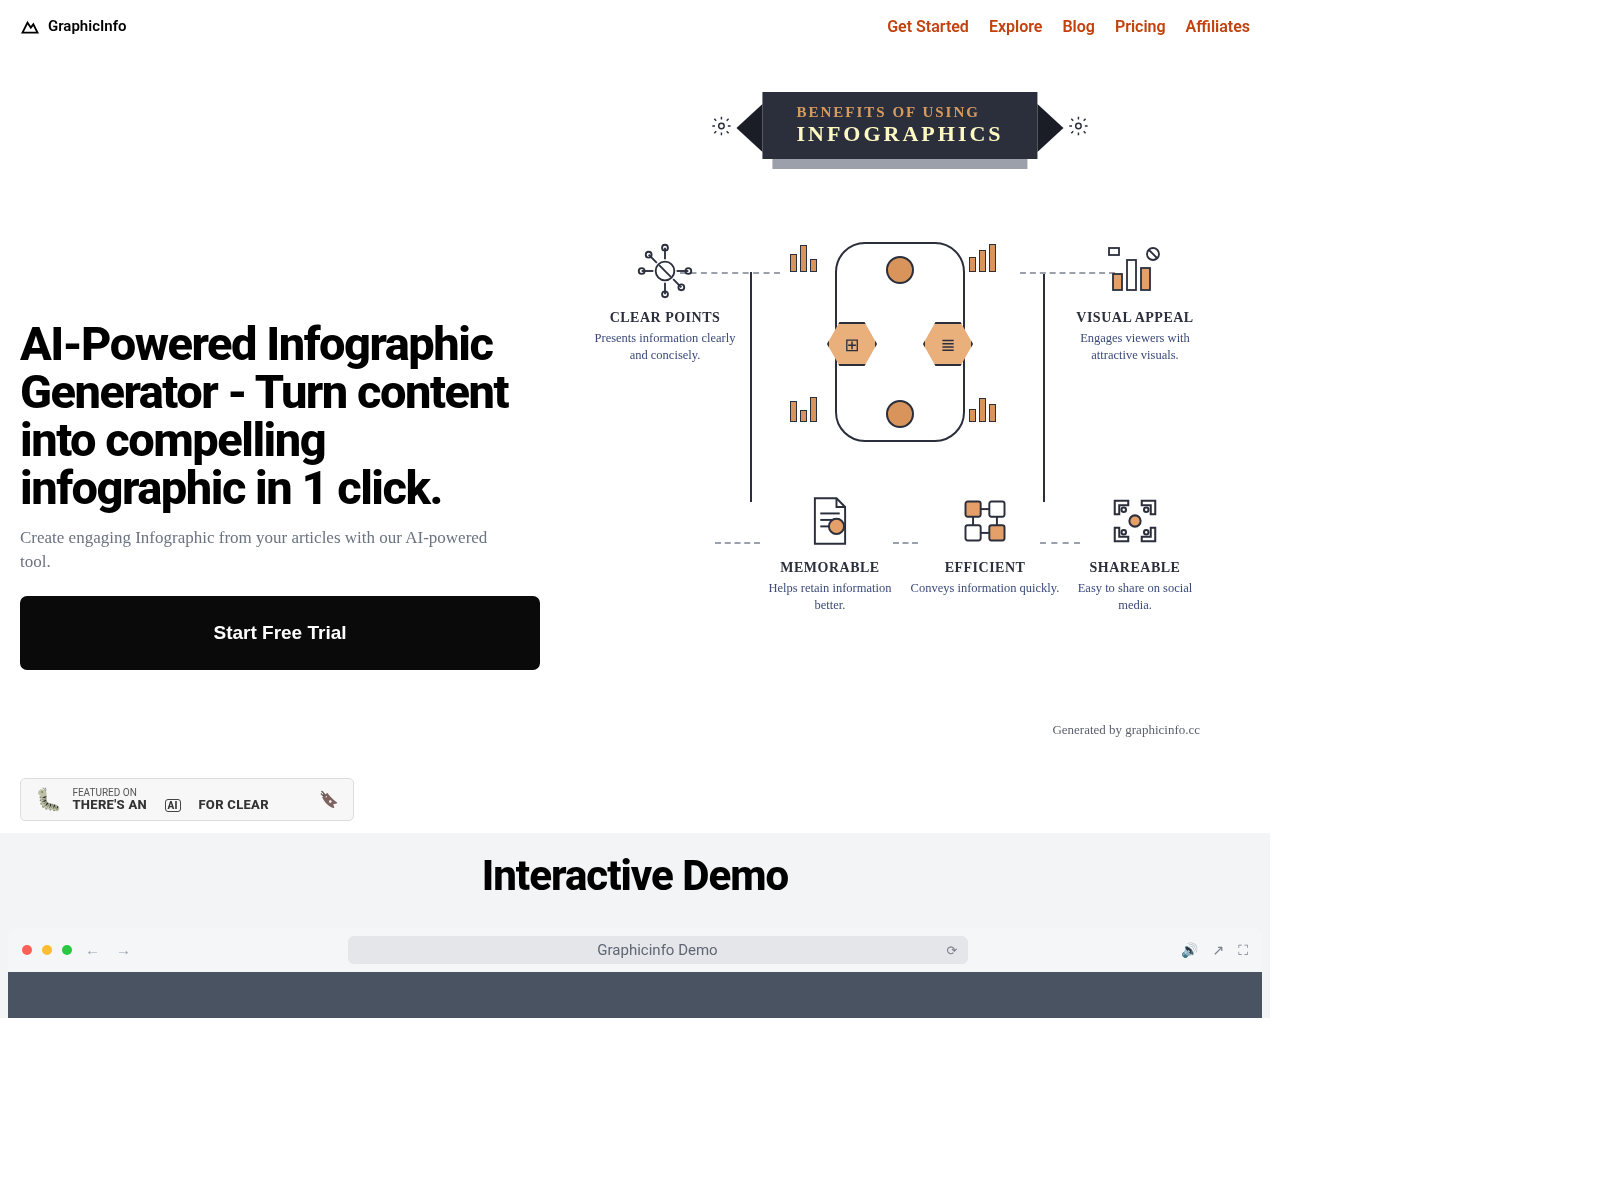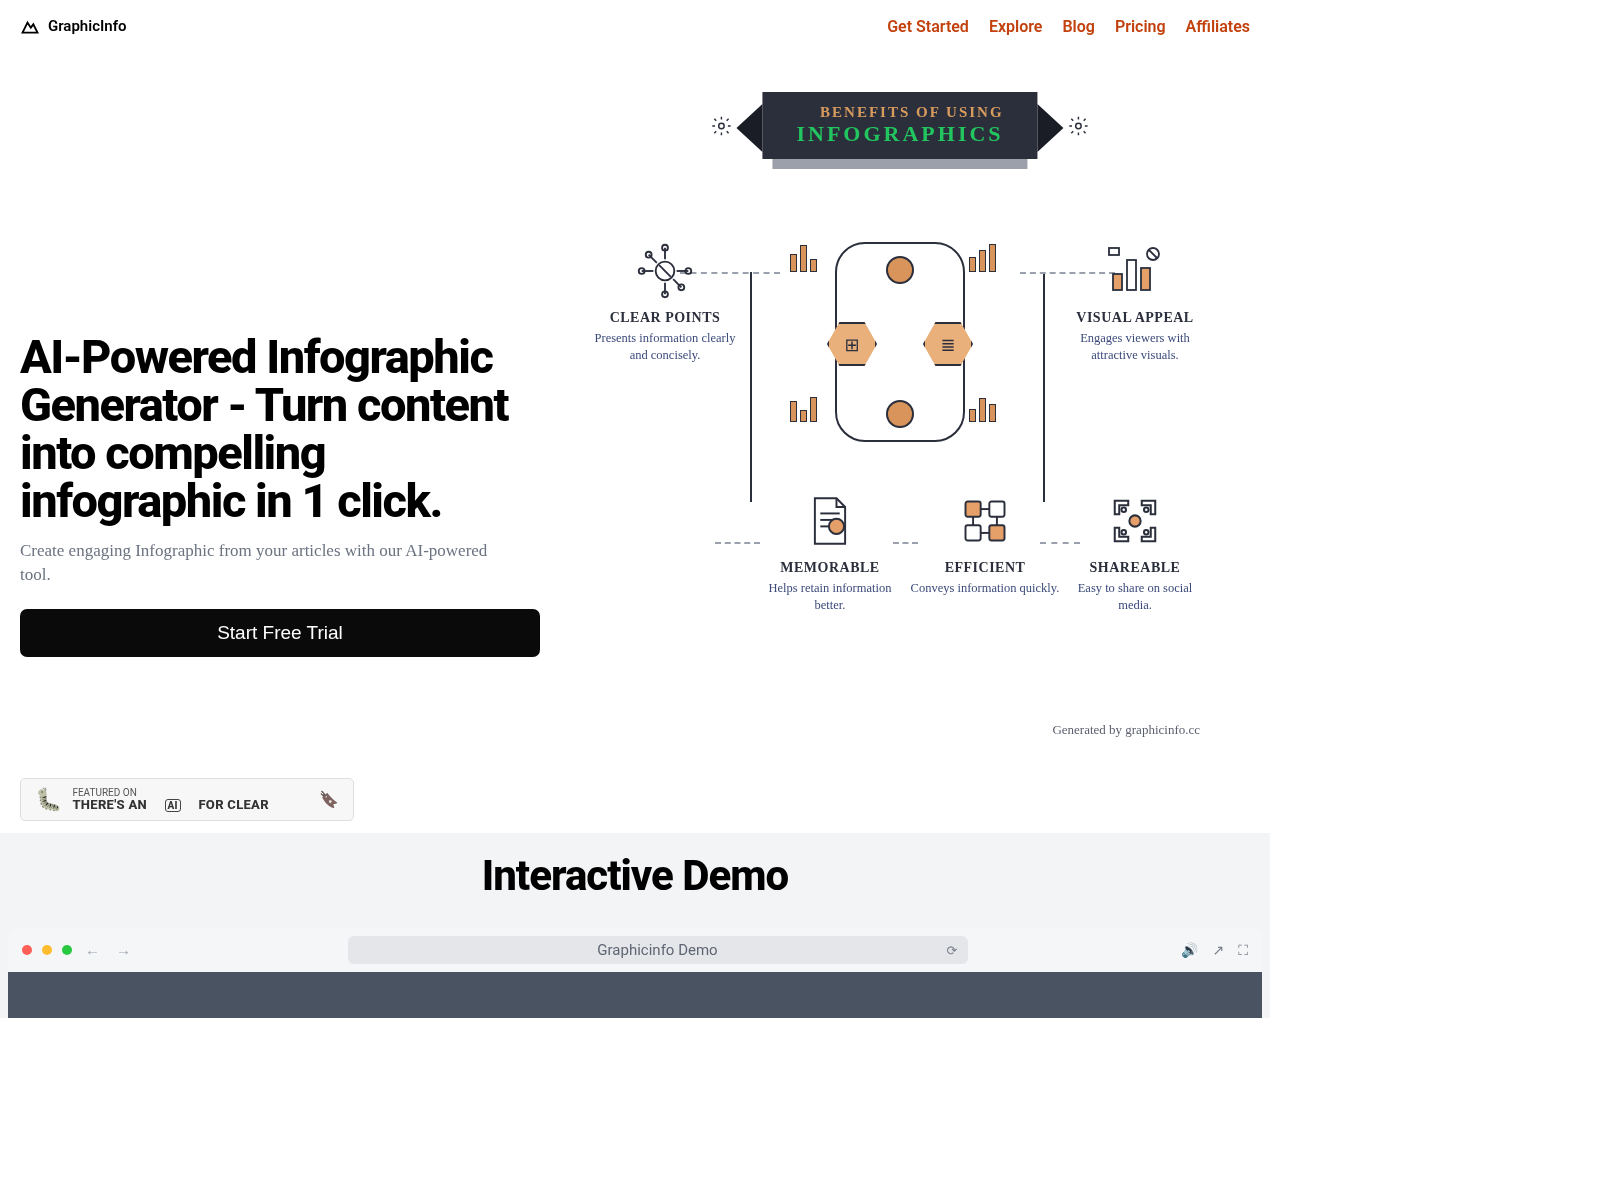--- a/index.html
+++ b/index.html
@@ -7,33 +7,33 @@
 .header { display: flex; align-items: center; justify-content: space-between; padding: 16px 20px; }
 .logo-wrap { display: flex; align-items: center; gap: 8px; }
 .logo-mark { width: 20px; height: 20px; }
 .brand-name { font-size: 15px; font-weight: 600; }
 .nav { display: flex; gap: 20px; }
 .nav a { text-decoration: none; color: #c2410c; font-size: 16px; font-weight: 600; cursor: pointer; }
 .hero { display: flex; padding: 20px; gap: 50px; align-items: center; }
 .hero-left { flex: 0 0 520px; padding-top: 180px; }
 .hero-title { font-size: 47px; font-weight: 800; line-height: 1.02; letter-spacing: -1.5px; margin-bottom: 14px; }
 .hero-sub { font-size: 17px; color: #6b7280; line-height: 1.4; margin-bottom: 22px; max-width: 470px; font-family: Liberation Serif, serif; }
-.cta { display: block; width: 100%; background: #0a0a0a; color: #fff; font-size: 19px; font-weight: 400; padding: 13px; border: none; border-radius: 7px; cursor: pointer; text-align: center; }
+.cta { display: block; width: 100%; background: #0a0a0a; color: #fff; font-size: 19px; font-weight: 700; padding: 26px; border: none; border-radius: 7px; cursor: pointer; text-align: center; }
 .hero-right { flex: 1; position: relative; padding-top: 20px; }
 .info-illus { width: 620px; height: 640px; position: relative; }
 
 .banner-wrap { position: absolute; top: 0; left: 50%; transform: translateX(-50%); display: flex; align-items: center; }
 .gear-sm { width: 22px; height: 22px; }
 .arrow-sm { font-size: 18px; margin: 0 6px; color: #2b2f3c; }
-.banner { background: #2b2f3c; padding: 12px 34px; position: relative; text-align: right; }
+.banner { background: #2b2f3c; padding: 12px 34px; position: relative; text-align: left; }
 .banner::before, .banner::after { content: ""; position: absolute; top: 12px; width: 0; height: 0; border-top: 24px solid transparent; border-bottom: 24px solid transparent; }
 .banner::before { left: -26px; border-right: 26px solid #1a1d26; }
 .banner::after { right: -26px; border-left: 26px solid #1a1d26; }
 .banner-l1 { color: #d89b5e; font-size: 15px; letter-spacing: 2px; font-weight: 600; font-family: Georgia, serif; }
-.banner-l2 { color: #22c55e; font-size: 22px; letter-spacing: 3px; font-weight: 700; font-family: Georgia, serif; }
+.banner-l2 { color: #fef9c3; font-size: 22px; letter-spacing: 3px; font-weight: 700; font-family: Georgia, serif; }
 .banner-shadow { position: absolute; bottom: -10px; left: 10px; right: 10px; height: 14px; background: #9ca0aa; z-index: -1; }
 
 .hub { position: absolute; top: 150px; left: 50%; transform: translateX(-50%); width: 130px; height: 200px; border: 2px solid #2b2f3c; border-radius: 30px; }
 .hub-dot { width: 28px; height: 28px; background: #d8945a; border: 2px solid #2b2f3c; border-radius: 50%; position: absolute; left: 50%; transform: translateX(-50%); }
 .hub-dot.t { top: 12px; } .hub-dot.b { bottom: 12px; }
 .hex { position: absolute; width: 50px; height: 44px; background: #e9b07c; border: 2px solid #2b2f3c; top: 78px; display: flex; align-items: center; justify-content: center; font-size: 18px; color: #2b2f3c; }
 .hex.l { left: -10px; clip-path: polygon(25% 0, 75% 0, 100% 50%, 75% 100%, 25% 100%, 0 50%); }
 .hex.r { right: -10px; clip-path: polygon(25% 0, 75% 0, 100% 50%, 75% 100%, 25% 100%, 0 50%); }
 
 .bnode { position: absolute; width: 150px; text-align: center; }

